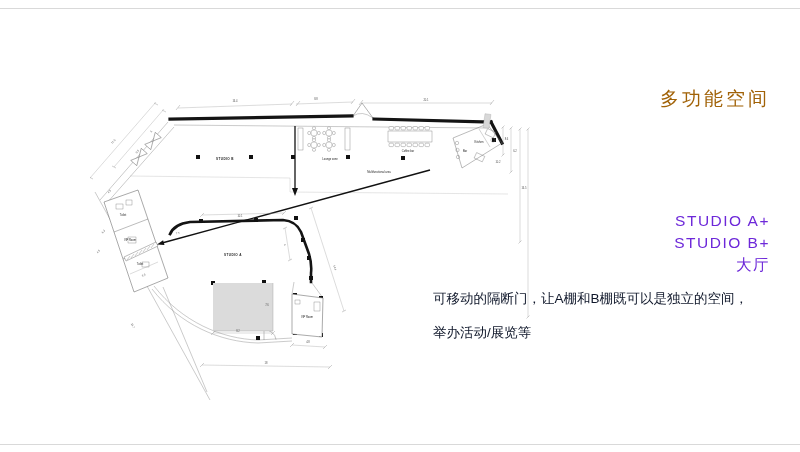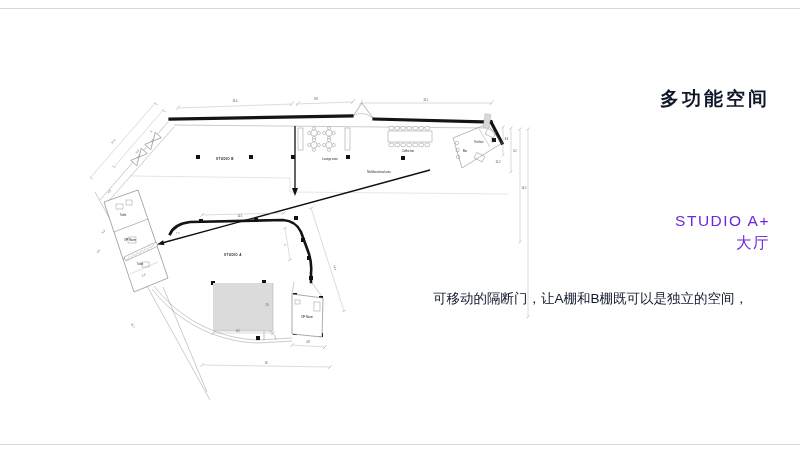--- a/index.html
+++ b/index.html
@@ -4,22 +4,22 @@
 <style>
   html,body{margin:0;padding:0;}
   body{
     width:800px;height:452px;background:#ffffff;position:relative;overflow:hidden;
     font-family:"Liberation Sans", sans-serif;color:#141414;
   }
   .rule{position:absolute;left:0;width:800px;height:1px;background:#d9d9d9;}
   .rule.top{top:8px;}
   .rule.bottom{top:444px;}
   .slide-title{
-    position:absolute;right:30px;top:86px;font-size:19px;font-weight:700;
-    letter-spacing:3px;color:#0f172a;white-space:nowrap;
+    position:absolute;right:30px;top:86px;font-size:19px;font-weight:400;
+    letter-spacing:3px;color:#a16207;white-space:nowrap;
   }
   .side-labels{
     position:absolute;right:30px;top:210px;text-align:right;
     font-size:15.5px;letter-spacing:1.5px;line-height:22px;color:#6d28d9;
   }
   .desc{
     position:absolute;left:433px;top:289px;width:360px;
     font-size:13.5px;line-height:20px;color:#0f172a;
   }
   .desc .para{margin:0 0 14px 0;}
@@ -32,28 +32,30 @@
 </head>
 <body>
 
 <div class="rule top"></div>
 <div class="rule bottom"></div>
 
 <div class="slide-title">多功能空间</div>
 
 <div class="side-labels">
   <div>STUDIO A+</div>
+  <div>STUDIO B+</div>
   <div>大厅</div>
 </div>
 
 <div class="desc">
   <div class="para">
     <div>可移动的隔断门，让A棚和B棚既可以是独立的空间，</div>
   </div>
   <div class="para">
+    <div>举办活动/展览等</div>
   </div>
 </div>
 
 <svg class="plan" width="442" height="320" viewBox="0 0 442 320" xmlns="http://www.w3.org/2000/svg">
 
   <g stroke="#141414" fill="none" stroke-linecap="square">
     <path d="M80,37 L262,34" stroke-width="3.2"></path>
     <path d="M284,37 L401,40" stroke-width="3.2"></path>
     <path d="M401,40 L412,61" stroke-width="3.2"></path>
     <path d="M80,152 Q84,142 100,140 L193,138 Q206,139 211,150 L219,172 Q222,182 221,191 L221,200" stroke-width="2.6"></path>

